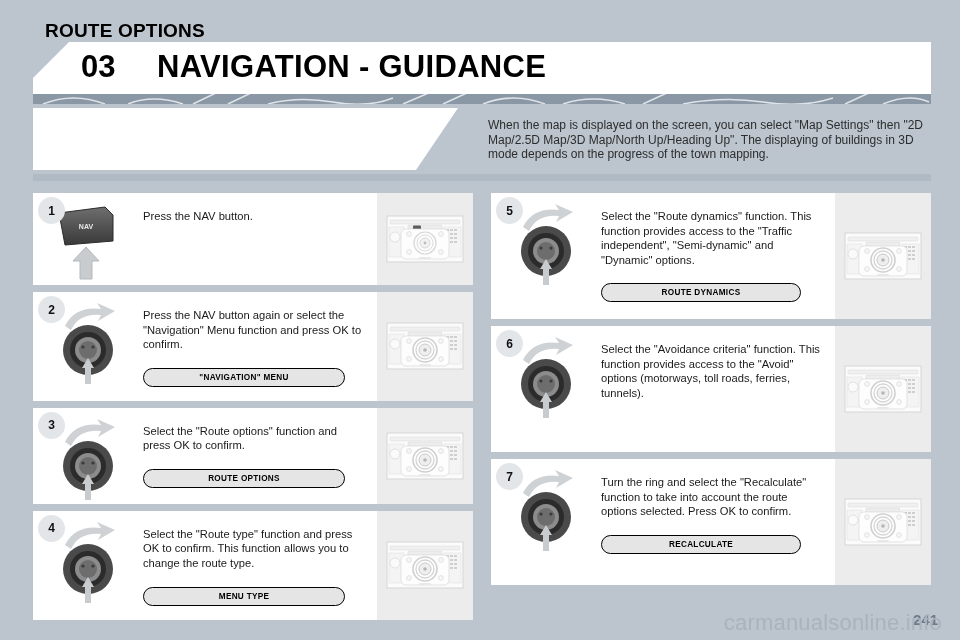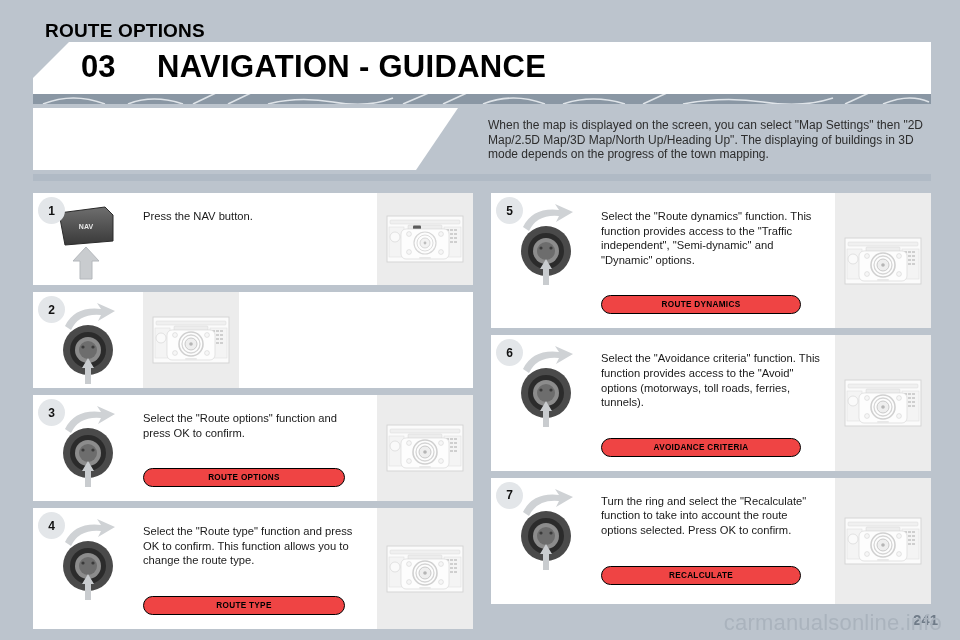--- a/index.html
+++ b/index.html
@@ -148,26 +148,26 @@
   .step-text {
     flex: 1 1 auto;
     padding: 16px 12px 14px 0;
   }
   .step-desc {
     font-size: 11.2px;
     line-height: 14.6px;
     color: #1a1a1a;
   }
   .pill {
-    margin-top: 28px;
+    margin-top: 16px;
     width: 200px;
     height: 17px;
     border: 1.6px solid #000;
     border-radius: 10px;
-    background: #ef4444;
+    background: #e5e5e5;
     display: flex;
     align-items: center;
     justify-content: center;
     font-size: 8.2px;
     font-weight: bold;
     letter-spacing: 0.3px;
     color: #000;
   }
   .pill-wide { width: 198px; }
 
@@ -307,20 +307,24 @@
           <path d="M20,24 Q30,4 56,7 L52,1 L70,9 L53,19 L56,13 Q34,11 26,28 Z" fill="#cfd2d5"></path>
           <circle cx="43" cy="48" r="25" fill="#4a4a4a"></circle>
           <circle cx="43" cy="48" r="18" fill="#2b2b2b"></circle>
           <circle cx="43" cy="48" r="13" fill="#8c8c8c"></circle>
           <circle cx="43" cy="48" r="9" fill="#6d6d6d"></circle>
           <circle cx="38" cy="45" r="1.6" fill="#3a3a3a"></circle>
           <circle cx="48" cy="45" r="1.6" fill="#3a3a3a"></circle>
           <path d="M43,56 L49,66 L46,66 L46,82 L40,82 L40,66 L37,66 Z" fill="#c9cccf"></path>
         </svg>
       </div>
+      <div class="step-text">
+        <div class="step-desc">Press the NAV button again or select the "Navigation" Menu function and press OK to confirm.</div>
+        <div class="pill">"NAVIGATION" MENU</div>
+      </div>
       <div class="step-thumb">
         <svg class="panel-thumb" viewBox="0 0 78 48">
           <rect x="1" y="1" width="76" height="46" fill="#fbfbfb" stroke="#d5d5d5"></rect>
           <rect x="4" y="5" width="70" height="4" rx="1" fill="#f0f0f0" stroke="#d9d9d9" stroke-width=".5"></rect>
           <rect x="22" y="10" width="34" height="5" rx="1" fill="#ededed" stroke="#d6d6d6" stroke-width=".5"></rect>
           <rect x="58" y="12" width="17" height="30" fill="#f4f4f4" stroke="#dcdcdc" stroke-width=".5"></rect>
           <g fill="#cfcfcf">
             <rect x="60" y="14" width="3" height="2"></rect>
               <rect x="64" y="14" width="3" height="2"></rect>
               <rect x="68" y="14" width="3" height="2"></rect>
@@ -417,21 +421,21 @@
           <circle cx="43" cy="48" r="18" fill="#2b2b2b"></circle>
           <circle cx="43" cy="48" r="13" fill="#8c8c8c"></circle>
           <circle cx="43" cy="48" r="9" fill="#6d6d6d"></circle>
           <circle cx="38" cy="45" r="1.6" fill="#3a3a3a"></circle>
           <circle cx="48" cy="45" r="1.6" fill="#3a3a3a"></circle>
           <path d="M43,56 L49,66 L46,66 L46,82 L40,82 L40,66 L37,66 Z" fill="#c9cccf"></path>
         </svg>
       </div>
       <div class="step-text">
         <div class="step-desc">Select the "Route type" function and press OK to confirm. This function allows you to change the route type.</div>
-        <div class="pill">ROUTE TYPE</div>
+        <div class="pill">MENU TYPE</div>
       </div>
       <div class="step-thumb">
         <svg class="panel-thumb" viewBox="0 0 78 48">
           <rect x="1" y="1" width="76" height="46" fill="#fbfbfb" stroke="#d5d5d5"></rect>
           <rect x="4" y="5" width="70" height="4" rx="1" fill="#f0f0f0" stroke="#d9d9d9" stroke-width=".5"></rect>
           <rect x="22" y="10" width="34" height="5" rx="1" fill="#ededed" stroke="#d6d6d6" stroke-width=".5"></rect>
           <rect x="58" y="12" width="17" height="30" fill="#f4f4f4" stroke="#dcdcdc" stroke-width=".5"></rect>
           <g fill="#cfcfcf">
             <rect x="60" y="14" width="3" height="2"></rect>
               <rect x="64" y="14" width="3" height="2"></rect>
@@ -533,21 +537,20 @@
           <circle cx="43" cy="48" r="18" fill="#2b2b2b"></circle>
           <circle cx="43" cy="48" r="13" fill="#8c8c8c"></circle>
           <circle cx="43" cy="48" r="9" fill="#6d6d6d"></circle>
           <circle cx="38" cy="45" r="1.6" fill="#3a3a3a"></circle>
           <circle cx="48" cy="45" r="1.6" fill="#3a3a3a"></circle>
           <path d="M43,56 L49,66 L46,66 L46,82 L40,82 L40,66 L37,66 Z" fill="#c9cccf"></path>
         </svg>
       </div>
       <div class="step-text">
         <div class="step-desc">Select the "Avoidance criteria" function. This function provides access to the "Avoid" options (motorways, toll roads, ferries, tunnels).</div>
-        <div class="pill pill-wide">AVOIDANCE CRITERIA</div>
       </div>
       <div class="step-thumb">
         <svg class="panel-thumb" viewBox="0 0 78 48">
           <rect x="1" y="1" width="76" height="46" fill="#fbfbfb" stroke="#d5d5d5"></rect>
           <rect x="4" y="5" width="70" height="4" rx="1" fill="#f0f0f0" stroke="#d9d9d9" stroke-width=".5"></rect>
           <rect x="22" y="10" width="34" height="5" rx="1" fill="#ededed" stroke="#d6d6d6" stroke-width=".5"></rect>
           <rect x="58" y="12" width="17" height="30" fill="#f4f4f4" stroke="#dcdcdc" stroke-width=".5"></rect>
           <g fill="#cfcfcf">
             <rect x="60" y="14" width="3" height="2"></rect>
               <rect x="64" y="14" width="3" height="2"></rect>

